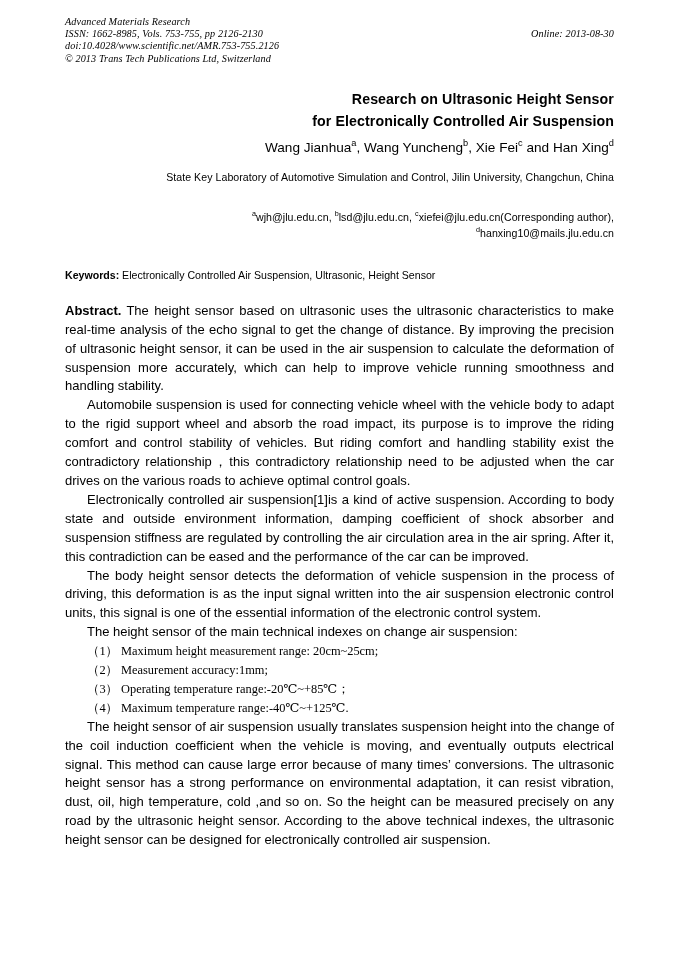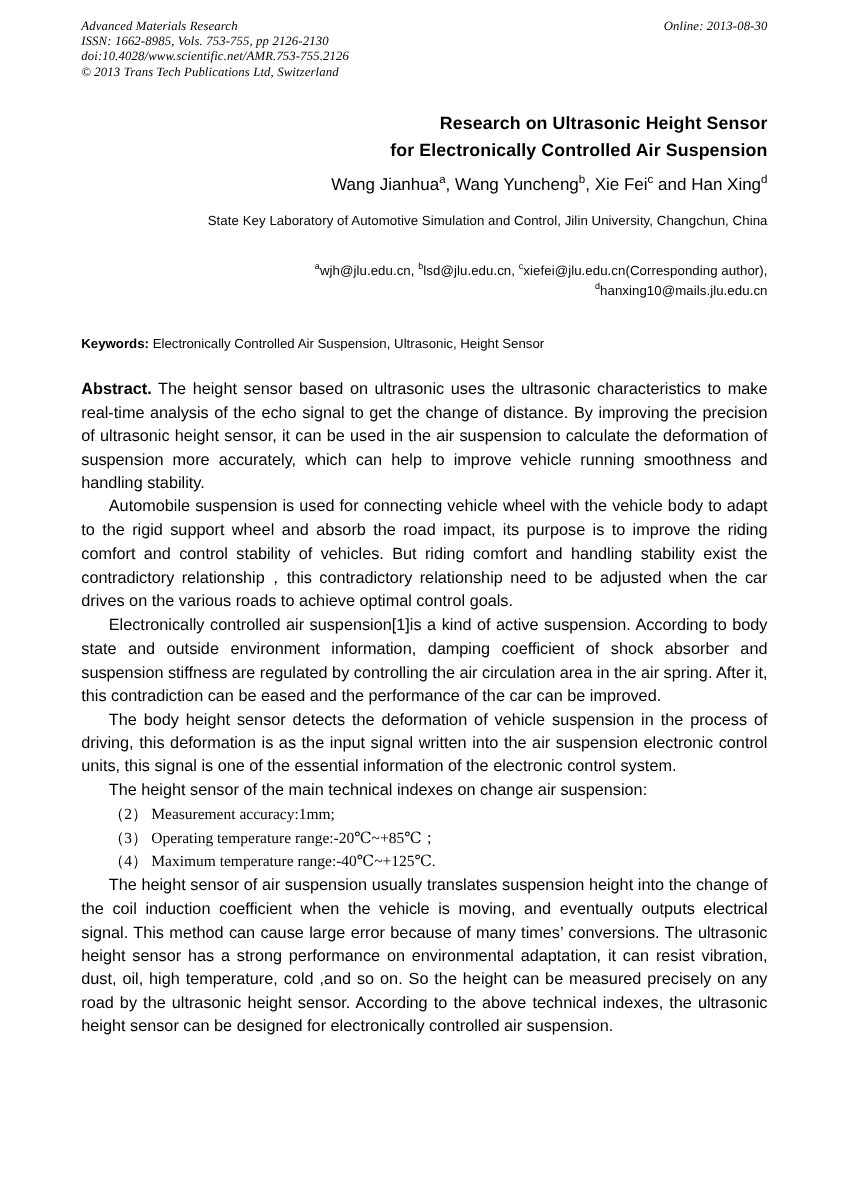--- a/index.html
+++ b/index.html
@@ -27,21 +27,21 @@
     position: relative;
     font-family: "Liberation Serif", "DejaVu Serif", serif;
     font-style: italic;
     font-size: 10.2px;
     line-height: 12.2px;
     letter-spacing: 0.1px;
   }
   .journal-header .online {
     position: absolute;
     right: 0;
-    top: 0;
+    top: 12px;
     font-style: italic;
     font-size: 10.2px;
     white-space: nowrap;
   }
   .journal-header .hline {
     display: block;
     white-space: nowrap;
   }
 
   
@@ -176,20 +176,23 @@
     <span class="ab-label">Abstract.</span><span> The height sensor based on ultrasonic uses the ultrasonic characteristics to make real-time analysis of the echo signal to get the change of distance. By improving the precision of ultrasonic height sensor, it can be used in the air suspension to calculate the deformation of suspension more accurately, which can help to improve vehicle running smoothness and handling stability.</span>
   </p>
 
 
   <p class="body-par">Automobile suspension is used for connecting vehicle wheel with the vehicle body to adapt to the rigid support wheel and absorb the road impact, its purpose is to improve the riding comfort and control stability of vehicles. But riding comfort and handling stability exist the contradictory relationship，this contradictory relationship need to be adjusted when the car drives on the various roads to achieve optimal control goals.</p>
   <p class="body-par">Electronically controlled air suspension[1]is a kind of active suspension. According to body state and outside environment information, damping coefficient of shock absorber and suspension stiffness are regulated by controlling the air circulation area in the air spring. After it, this contradiction can be eased and the performance of the car can be improved.</p>
   <p class="body-par">The body height sensor detects the deformation of vehicle suspension in the process of driving, this deformation is as the input signal written into the air suspension electronic control units, this signal is one of the essential information of the electronic control system.</p>
   <p class="body-par">The height sensor of the main technical indexes on change air suspension:</p>
 
   <div class="list-item">
+    <span class="num">（1）</span><span>Maximum height measurement range: 20cm~25cm;</span>
+  </div>
+  <div class="list-item">
     <span class="num">（2）</span><span>Measurement accuracy:1mm;</span>
   </div>
   <div class="list-item">
     <span class="num">（3）</span><span>Operating temperature range:-20℃~+85℃；</span>
   </div>
   <div class="list-item">
     <span class="num">（4）</span><span>Maximum temperature range:-40℃~+125℃.</span>
   </div>
 
   <p class="body-par">The height sensor of air suspension usually translates suspension height into the change of the coil induction coefficient when the vehicle is moving, and eventually outputs electrical signal. This method can cause large error because of many times’ conversions. The ultrasonic height sensor has a strong performance on environmental adaptation, it can resist vibration, dust, oil, high temperature, cold ,and so on. So the height can be measured precisely on any road by the ultrasonic height sensor. According to the above technical indexes, the ultrasonic height sensor can be designed for electronically controlled air suspension.</p>

